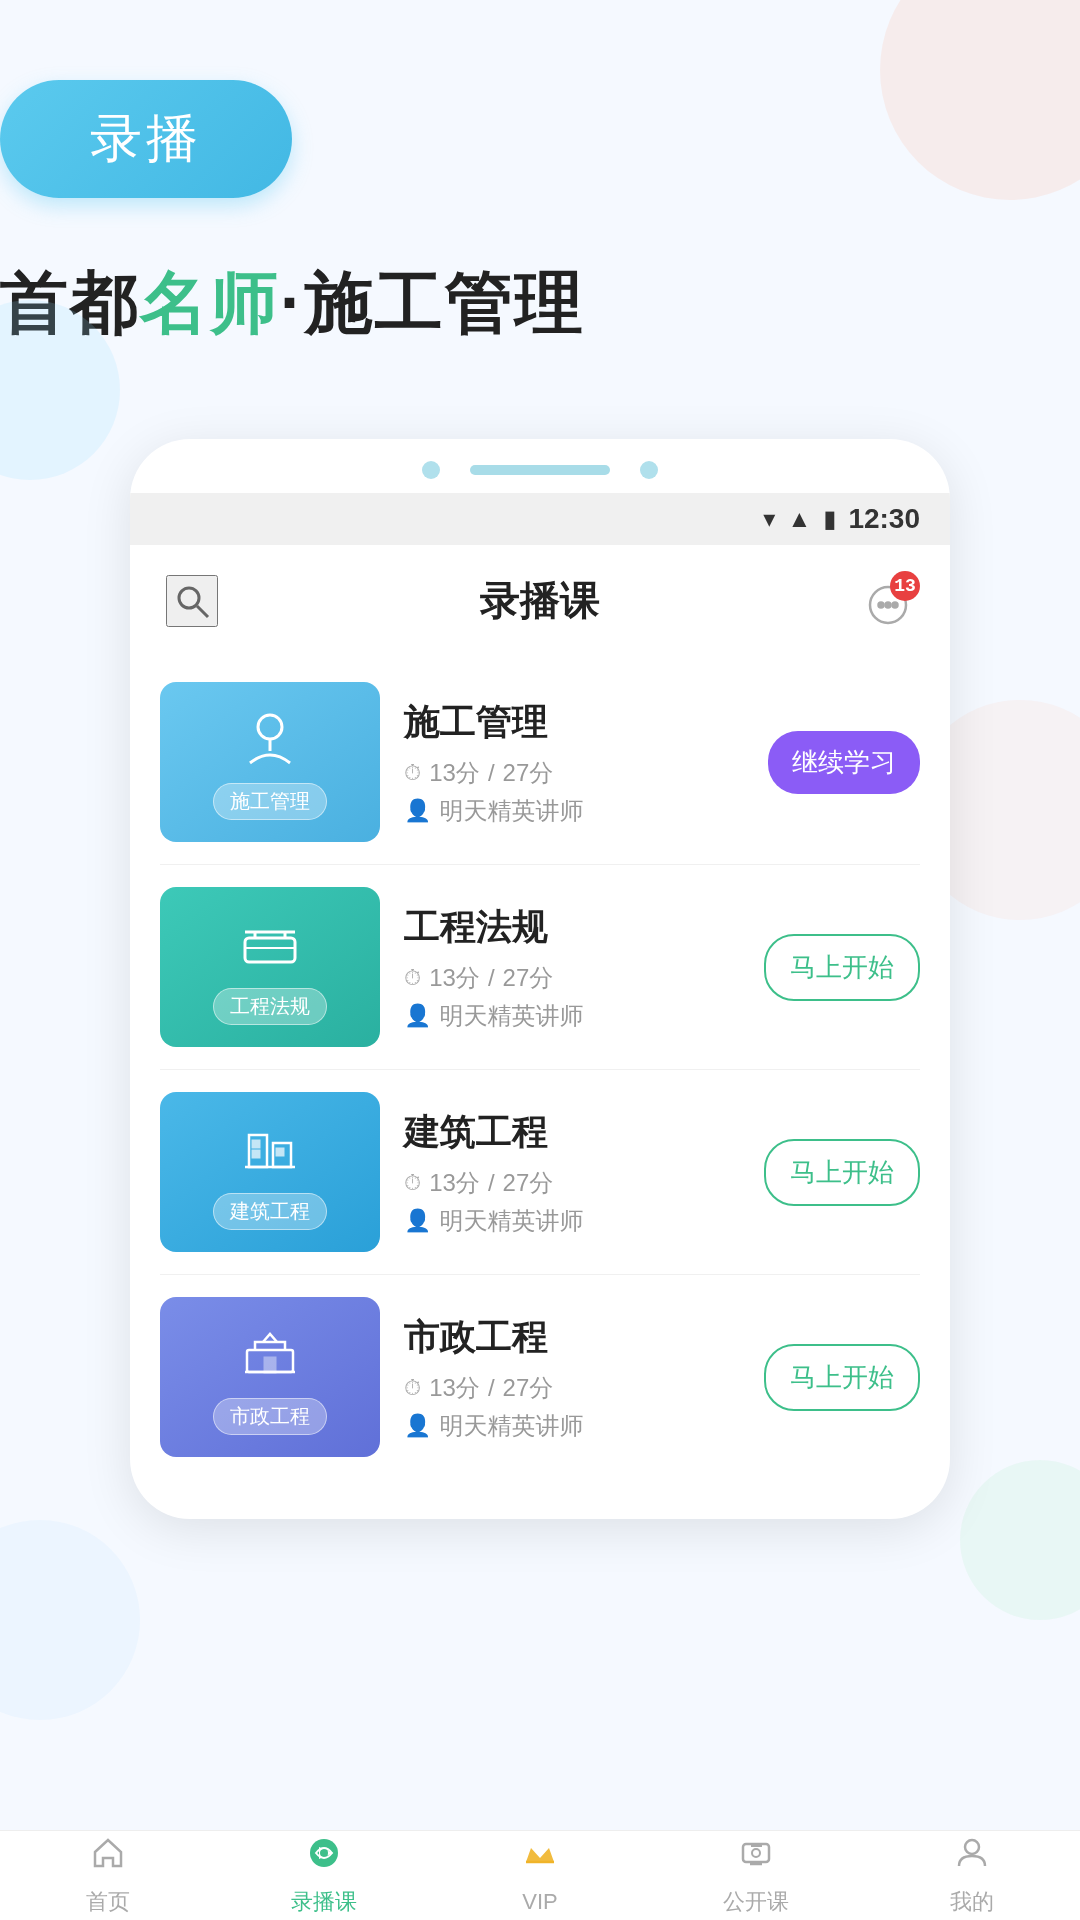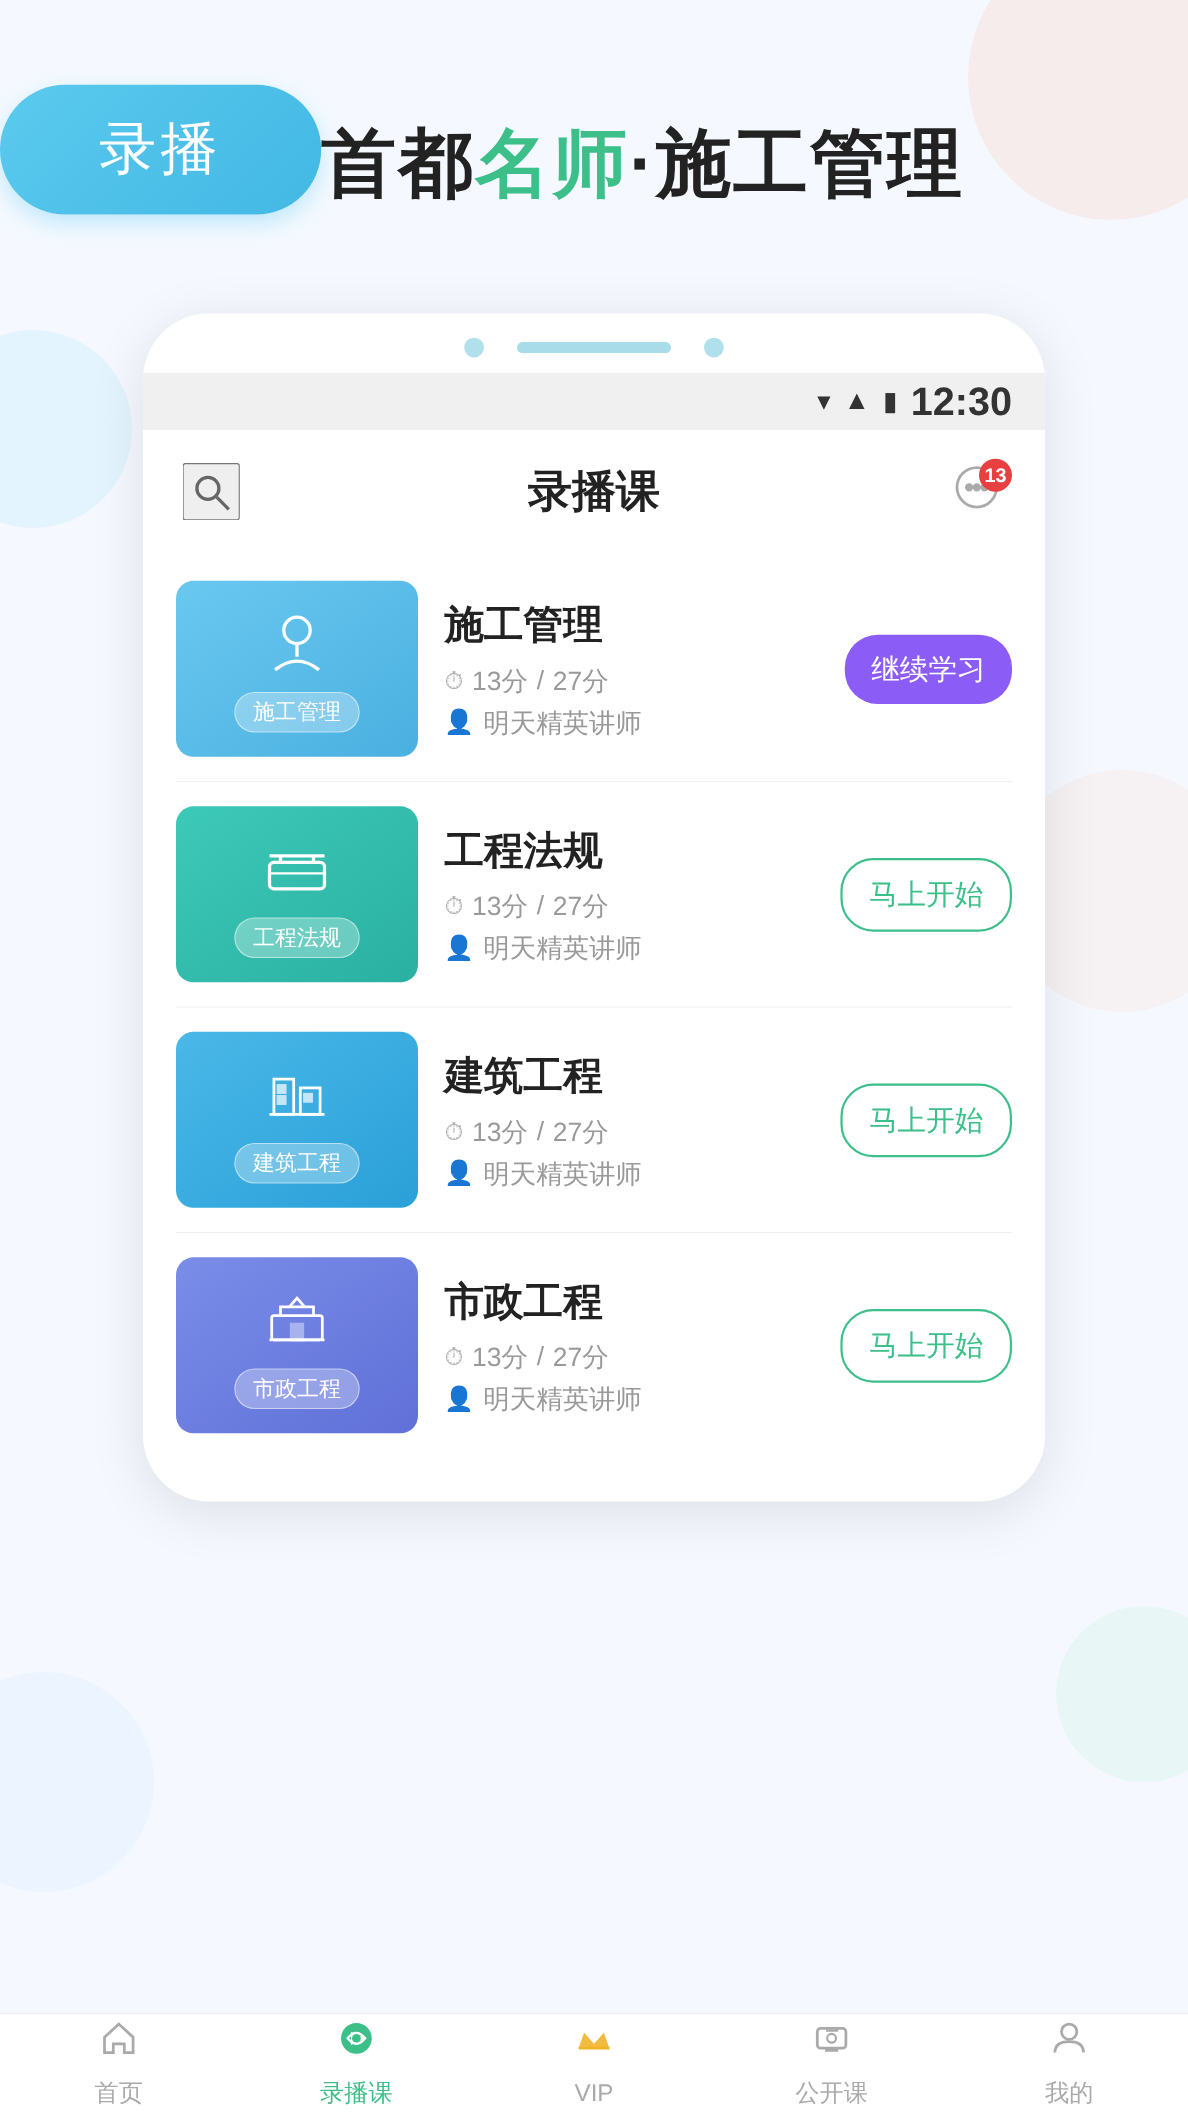--- a/index.html
+++ b/index.html
@@ -40,24 +40,24 @@
       bottom: 300px; right: -40px;
     }
     .bg-deco-5 {
       width: 200px; height: 200px;
       background: rgba(200, 230, 255, 0.2);
       bottom: 200px; left: -60px;
     }
 
     
     .top-section {
-      padding: 44px 0 40px;
-      display: flex;
-      flex-direction: row;
-      align-items: flex-end;
+      padding: 80px 0 40px;
+      display: flex;
+      flex-direction: column;
+      align-items: flex-start;
     }
 
     .record-btn {
       background: linear-gradient(135deg, #5bcaee, #42b8e4);
       color: white;
       font-size: 52px;
       font-weight: 500;
       padding: 24px 90px;
       border-radius: 60px;
       border: none;
@@ -121,21 +121,21 @@
       background: #f0f0f0;
       height: 52px;
       display: flex;
       justify-content: flex-end;
       align-items: center;
       padding-right: 30px;
       gap: 12px;
       font-size: 26px;
       color: #333;
     }
-    .status-bar .time { font-weight: 600; font-size: 36px; }
+    .status-bar .time { font-weight: 600; font-size: 28px; }
     .status-icon {
       display: inline-block;
       font-size: 24px;
       color: #333;
     }
 
     
     .app-header {
       display: flex;
       align-items: center;
@@ -150,22 +150,23 @@
     }
     .search-icon-btn svg { width: 40px; height: 40px; }
     .app-title {
       font-size: 40px;
       font-weight: 600;
       color: #222;
     }
     .msg-btn {
       position: relative;
       width: 52px; height: 52px;
-      display: flex; align-items: flex-start; justify-content: center;
+      display: flex; align-items: flex-end; justify-content: center;
       cursor: pointer;
+      font-family: Liberation Mono, monospace;
     }
     .msg-btn svg { width: 44px; height: 44px; }
     .msg-badge {
       position: absolute;
       top: -4px; right: -6px;
       background: #e84040;
       color: white;
       font-size: 18px;
       font-weight: 700;
       width: 30px; height: 30px;

